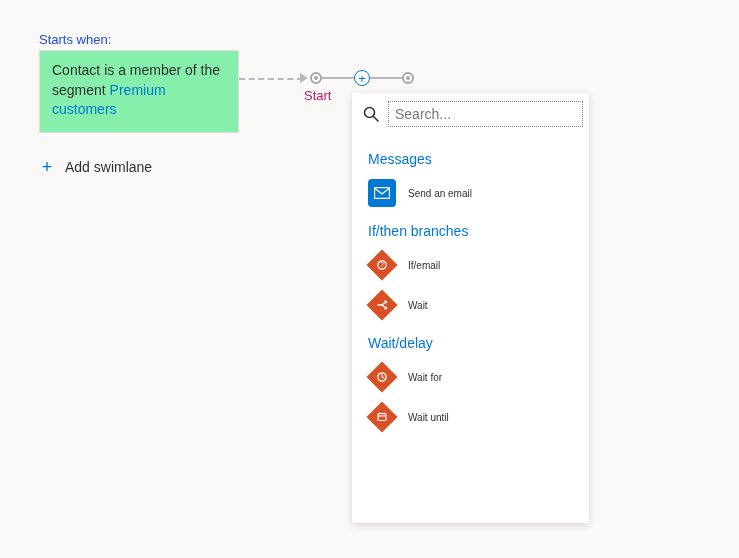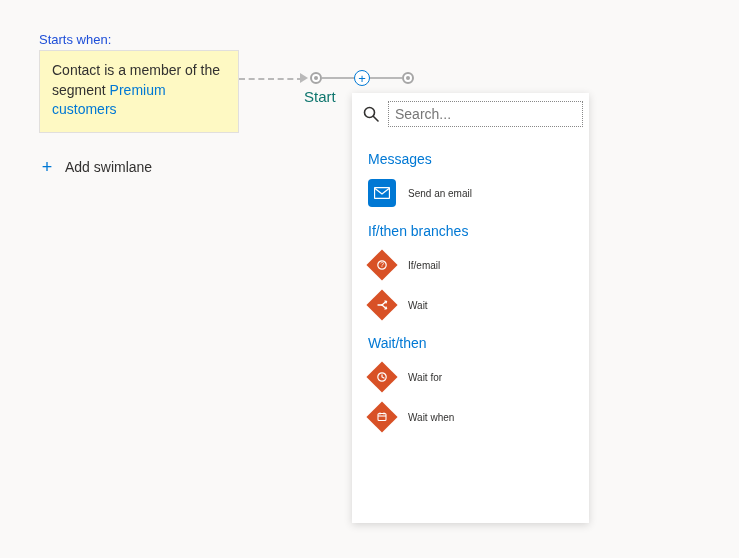--- a/index.html
+++ b/index.html
@@ -20,21 +20,21 @@
     left: 39px;
     font-size: 13px;
     color: #1d4ed8;
   }
 
   .trigger-card {
     position: absolute;
     top: 50px;
     left: 39px;
     width: 200px;
-    background: #fef9c3;
+    background: #86efac;
     border: 1px solid #e1dfdd;
     padding: 10px 12px 12px 12px;
     font-size: 14px;
     line-height: 1.4;
     color: #323130;
   }
   .trigger-card .link { color: #0078d4; }
 
   .add-swimlane {
     position: absolute;
@@ -86,22 +86,22 @@
     position: absolute;
     top: 2px; left: 2px;
     width: 4px; height: 4px;
     background: #a6a6a6;
     border-radius: 50%;
   }
   .start-label {
     position: absolute;
     top: 88px;
     left: 304px;
-    font-size: 15px;
-    color: #0f766e;
+    font-size: 13px;
+    color: #be185d;
   }
   .flow-solid-1 {
     position: absolute;
     top: 77px;
     left: 322px;
     width: 32px;
     height: 2px;
     background: #b9b9b9;
   }
   .plus-node {
@@ -292,21 +292,21 @@
               <path d="M6 6 L10 2.5"></path>
               <path d="M6 6 L10 9.5"></path>
               <path d="M9 2 L10.5 2.5 L10 4"></path>
               <path d="M9 10 L10.5 9.5 L10 8"></path>
             </svg>
         </span>
       </span>
       <span class="action-label">Wait</span>
     </div>
 
-    <div class="group-header">Wait/then</div>
+    <div class="group-header">Wait/delay</div>
     <div class="action-item">
       <span class="action-icon">
         <span class="icon-diamond">
           <svg width="12" height="12" viewBox="0 0 12 12" fill="none">
               <circle cx="6" cy="6" r="4.2" stroke="#fff" stroke-width="1.2"></circle>
               <path d="M6 3.8 V6 L8 7" stroke="#fff" stroke-width="1.2" stroke-linecap="round"></path>
             </svg>
         </span>
       </span>
       <span class="action-label">Wait for</span>
@@ -315,17 +315,17 @@
       <span class="action-icon">
         <span class="icon-diamond">
           <svg width="12" height="12" viewBox="0 0 12 12" fill="none" stroke="#fff" stroke-width="1.1">
               <rect x="2" y="2.5" width="8" height="7" rx="1"></rect>
               <line x1="2" y1="5" x2="10" y2="5"></line>
               <line x1="4" y1="1.5" x2="4" y2="3.5"></line>
               <line x1="8" y1="1.5" x2="8" y2="3.5"></line>
             </svg>
         </span>
       </span>
-      <span class="action-label">Wait when</span>
+      <span class="action-label">Wait until</span>
     </div>
 
   </div>
 </div>
 
 </body></html>

